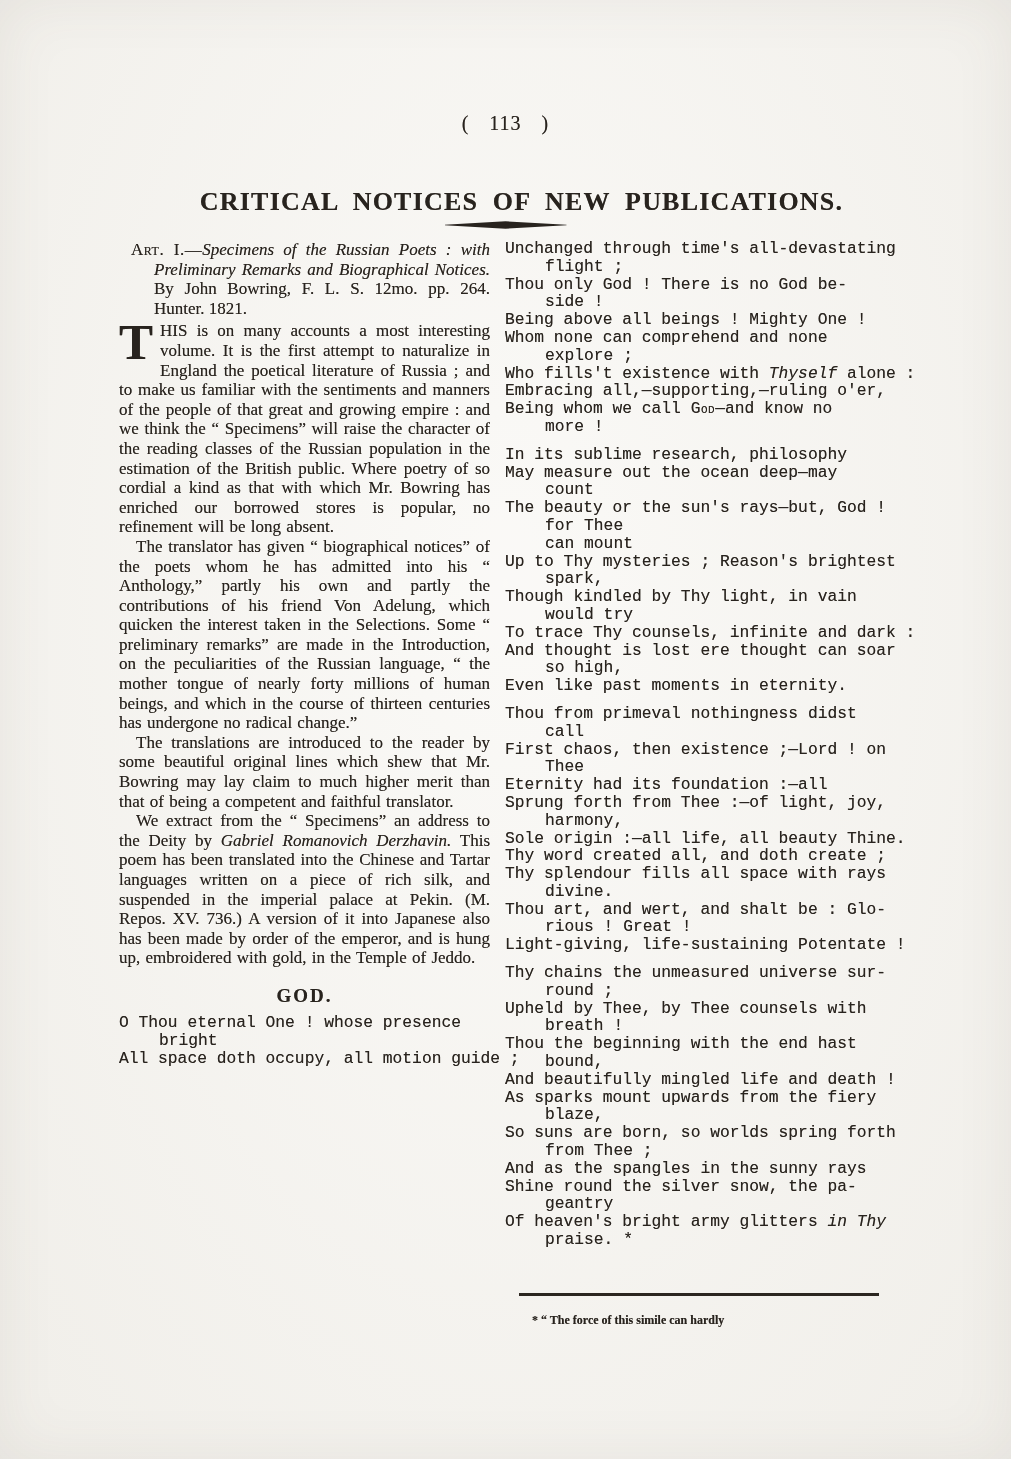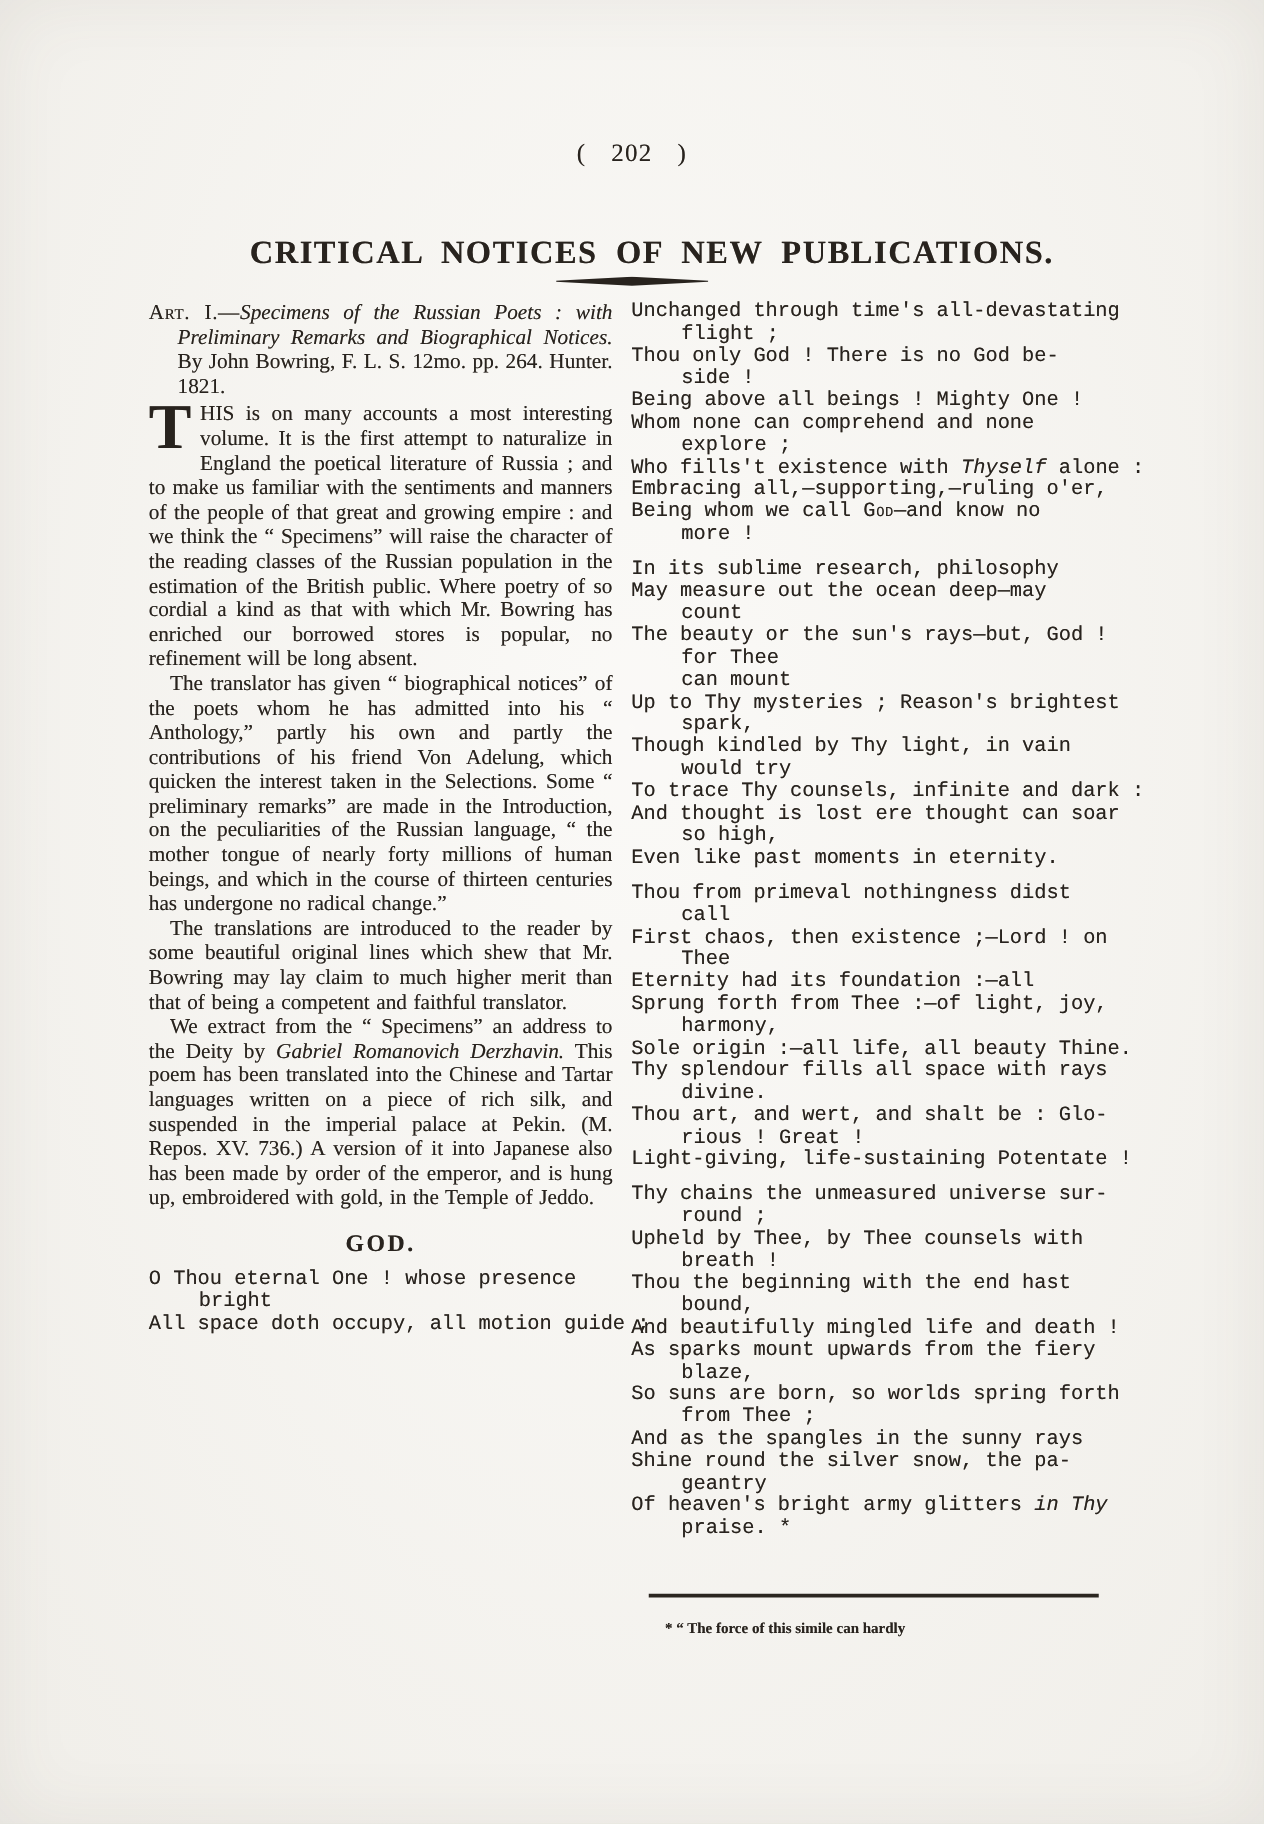--- a/index.html
+++ b/index.html
@@ -16,21 +16,21 @@
     font-size:20px;word-spacing:14px;letter-spacing:1px;}
   .main-title{position:absolute;top:171px;left:0;width:100%;text-align:center;margin:16px;
     font-size:26px;font-weight:bold;letter-spacing:1.2px;word-spacing:7px;}
   .swell-rule{position:absolute;top:221px;left:50%;transform:translateX(-50%);
     width:122px;height:8px;background:#28231e;
     clip-path:polygon(0 46%,50% 4%,100% 46%,100% 54%,50% 96%,0 54%);}
   .columns{position:absolute;top:240px;left:119px;width:779px;display:flex;gap:15px;}
   .col{min-width:0;}
   .col-left{width:371px;}
   .col-right{width:393px;display:flex;flex-direction:column;}
-  .art-heading{margin:0 0 3px 0;font-size:17px;line-height:19.6px;text-align:justify;
+  .art-heading{margin:0 0 3px 12px;font-size:17px;line-height:19.6px;text-align:justify;
     padding-left:23px;text-indent:-23px;}
   .bp{margin:0;font-size:17px;line-height:19.6px;text-align:justify;word-spacing:1px;}
   .p-ind{text-indent:17px;}
   .seg-italic{font-style:italic;}
   .seg-smallcaps{font-variant:small-caps;letter-spacing:0.5px;}
   .seg-dropcap{float:left;font-size:51px;line-height:37px;font-weight:bold;
     padding:3px 7px 0 0;}
   .poem-heading{text-align:center;font-size:19px;font-weight:bold;letter-spacing:2px;
     margin:17px 0 7px 0;}
   .poem{font-size:16.3px;line-height:17.8px;font-family:Liberation Mono, monospace;}
@@ -39,21 +39,21 @@
   .pl.stanza{margin-top:10px;}
   .footnote{margin-top:44px;}
   .fn-rule{border-top:3px solid #2b2620;width:360px;margin-left:14px;}
   .fn-text{margin:17px 0 0 0;font-size:12px;text-indent:27px;font-weight:bold;}
 </style>
 </head>
 <body>
 
 <div class="page">
 
-  <div class="page-number">( 202 )</div>
+  <div class="page-number">( 113 )</div>
 
   <h1 class="main-title">CRITICAL NOTICES OF NEW PUBLICATIONS.</h1>
 
   <div class="swell-rule"></div>
 
   <div class="columns">
 
     <div class="col col-left">
       <p class="art-heading"><span class="seg-smallcaps">Art. I.—</span><span class="seg-italic">Specimens of the Russian Poets : with Preliminary Remarks and Biographical Notices.</span><span class="seg-normal"> By John Bowring, F. L. S.  12mo. pp. 264. Hunter.  1821.</span></p>
 
@@ -104,20 +104,21 @@
           <div class="pl cont">so high,</div>
           <div class="pl">Even like past moments in eternity.</div>
           <div class="pl stanza">Thou from primeval nothingness didst</div>
           <div class="pl cont">call</div>
           <div class="pl">First chaos, then existence ;—Lord ! on</div>
           <div class="pl cont">Thee</div>
           <div class="pl">Eternity had its foundation :—all</div>
           <div class="pl">Sprung forth from Thee :—of light, joy,</div>
           <div class="pl cont">harmony,</div>
           <div class="pl">Sole origin :—all life, all beauty Thine.</div>
+          <div class="pl">Thy word created all, and doth create ;</div>
           <div class="pl">Thy splendour fills all space with rays</div>
           <div class="pl cont">divine.</div>
           <div class="pl">Thou art, and wert, and shalt be : Glo-</div>
           <div class="pl cont">rious ! Great !</div>
           <div class="pl">Light-giving, life-sustaining Potentate !</div>
           <div class="pl stanza">Thy chains the unmeasured universe sur-</div>
           <div class="pl cont">round ;</div>
           <div class="pl">Upheld by Thee, by Thee counsels with</div>
           <div class="pl cont">breath !</div>
           <div class="pl">Thou the beginning with the end hast</div>

